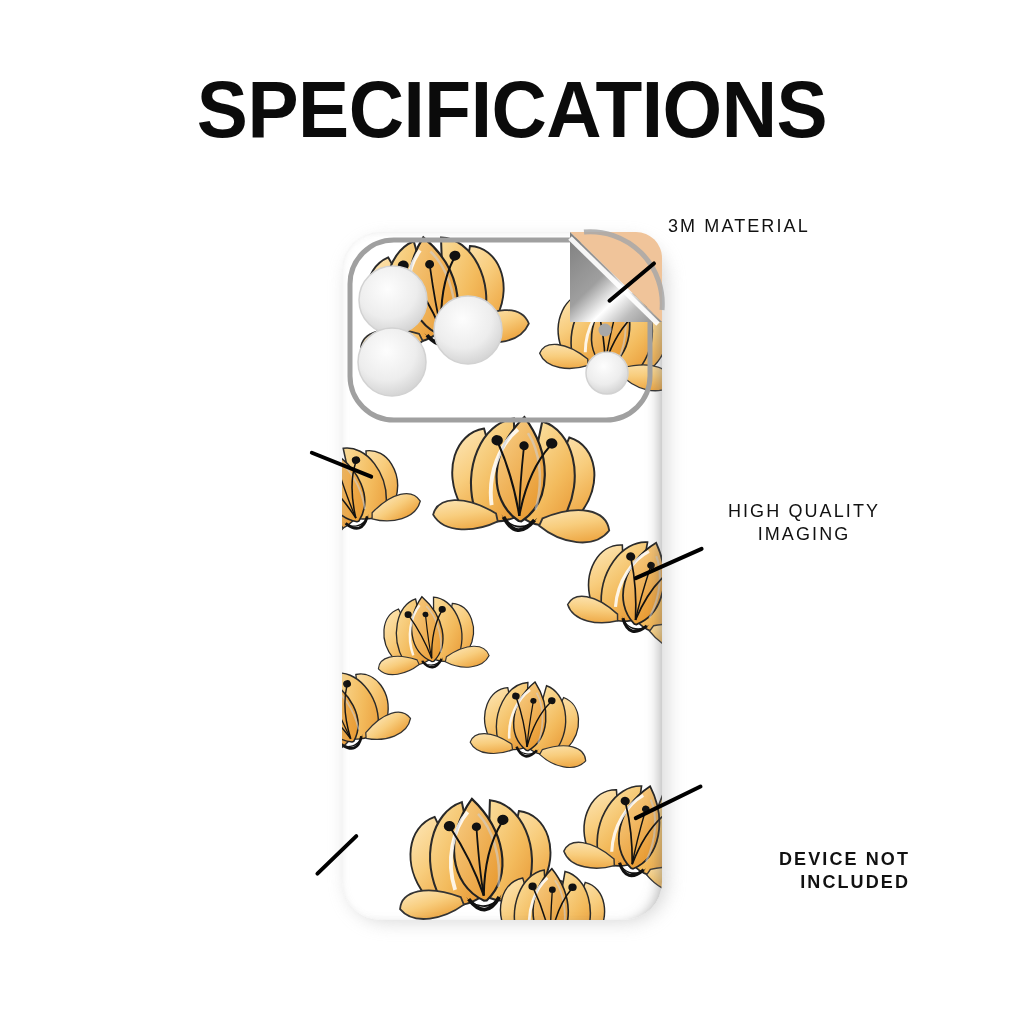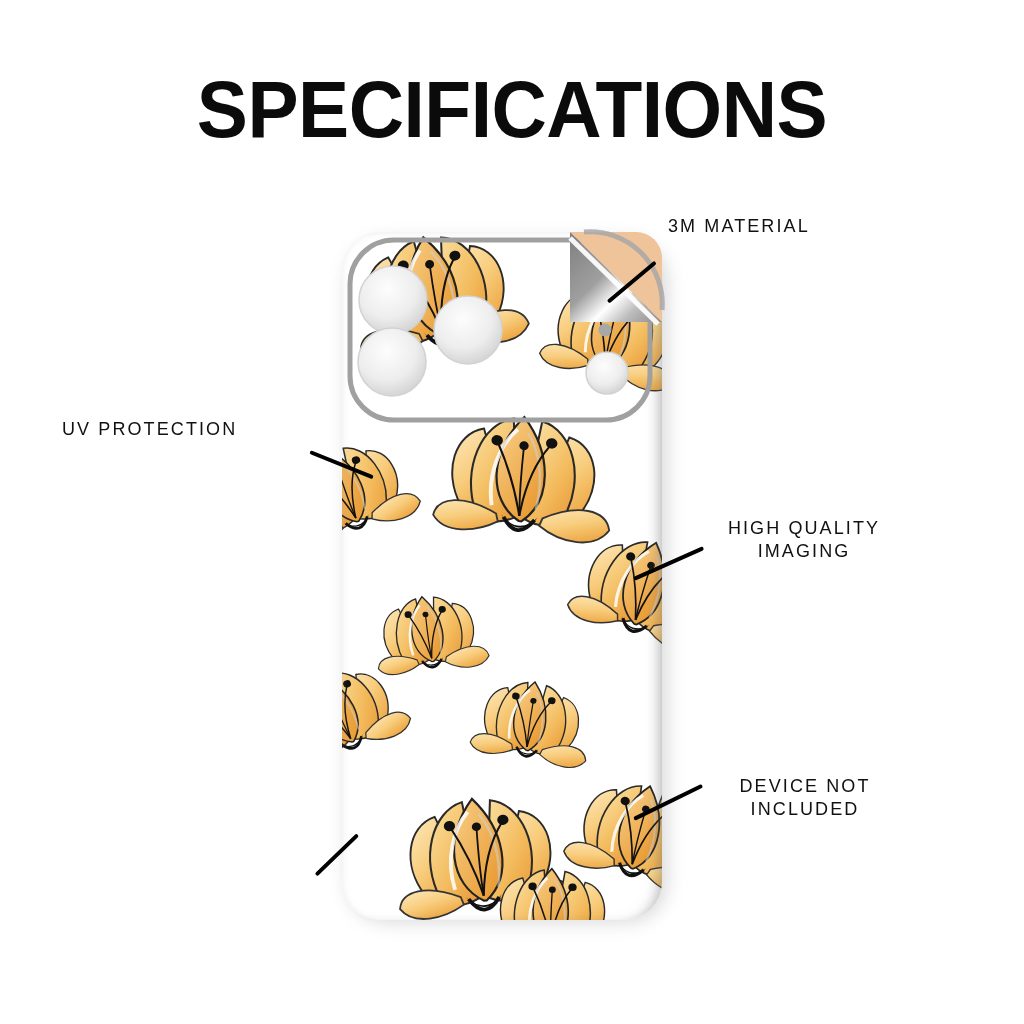--- a/index.html
+++ b/index.html
@@ -31,22 +31,22 @@
     position:absolute;
     color:#111111;
     font-size:18px;
     font-weight:500;
     letter-spacing:2.1px;
     line-height:1.27;
     white-space:pre-line;
   }
   #label-3m{left:668px;top:215px;text-align:left;}
   #label-uv{left:62px;top:418px;text-align:left;}
-  #label-hq{left:690px;top:500px;width:228px;text-align:center;margin-top:17px;}
-  #label-device{left:700px;top:775px;width:210px;text-align:center;}
+  #label-hq{left:690px;top:500px;width:228px;text-align:center;}
+  #label-device{left:700px;top:848px;width:210px;text-align:right;font-weight:bold;}
   #label-laminate{left:138px;top:862px;width:190px;text-align:center;}
 
   
   .leader{position:absolute;background:#000;height:4px;transform-origin:0 50%;border-radius:2px;}
 
   
   #skin-shadow{
     position:absolute;left:347px;top:240px;width:320px;height:682px;
     border-radius:40px;
     background:#b9b9b9;
@@ -211,21 +211,20 @@
   <div class="leader" style="left:310px;top:450px;width:68px;transform:rotate(22deg);"></div>
 
   <div class="leader" style="left:634px;top:577px;width:76px;transform:rotate(-24deg);"></div>
 
   <div class="leader" style="left:634px;top:817px;width:76px;transform:rotate(-26deg);"></div>
 
   <div class="leader" style="left:316px;top:873px;width:58px;transform:rotate(-44deg);"></div>
 
   <div class="callout" id="label-3m">3M MATERIAL</div>
 
-  <div class="callout" id="label-uv">UV PROTECTION</div>
 
   <div class="callout" id="label-hq">HIGH QUALITY
 IMAGING</div>
 
   <div class="callout" id="label-device">DEVICE NOT
 INCLUDED</div>
 
 
 </div>
 

